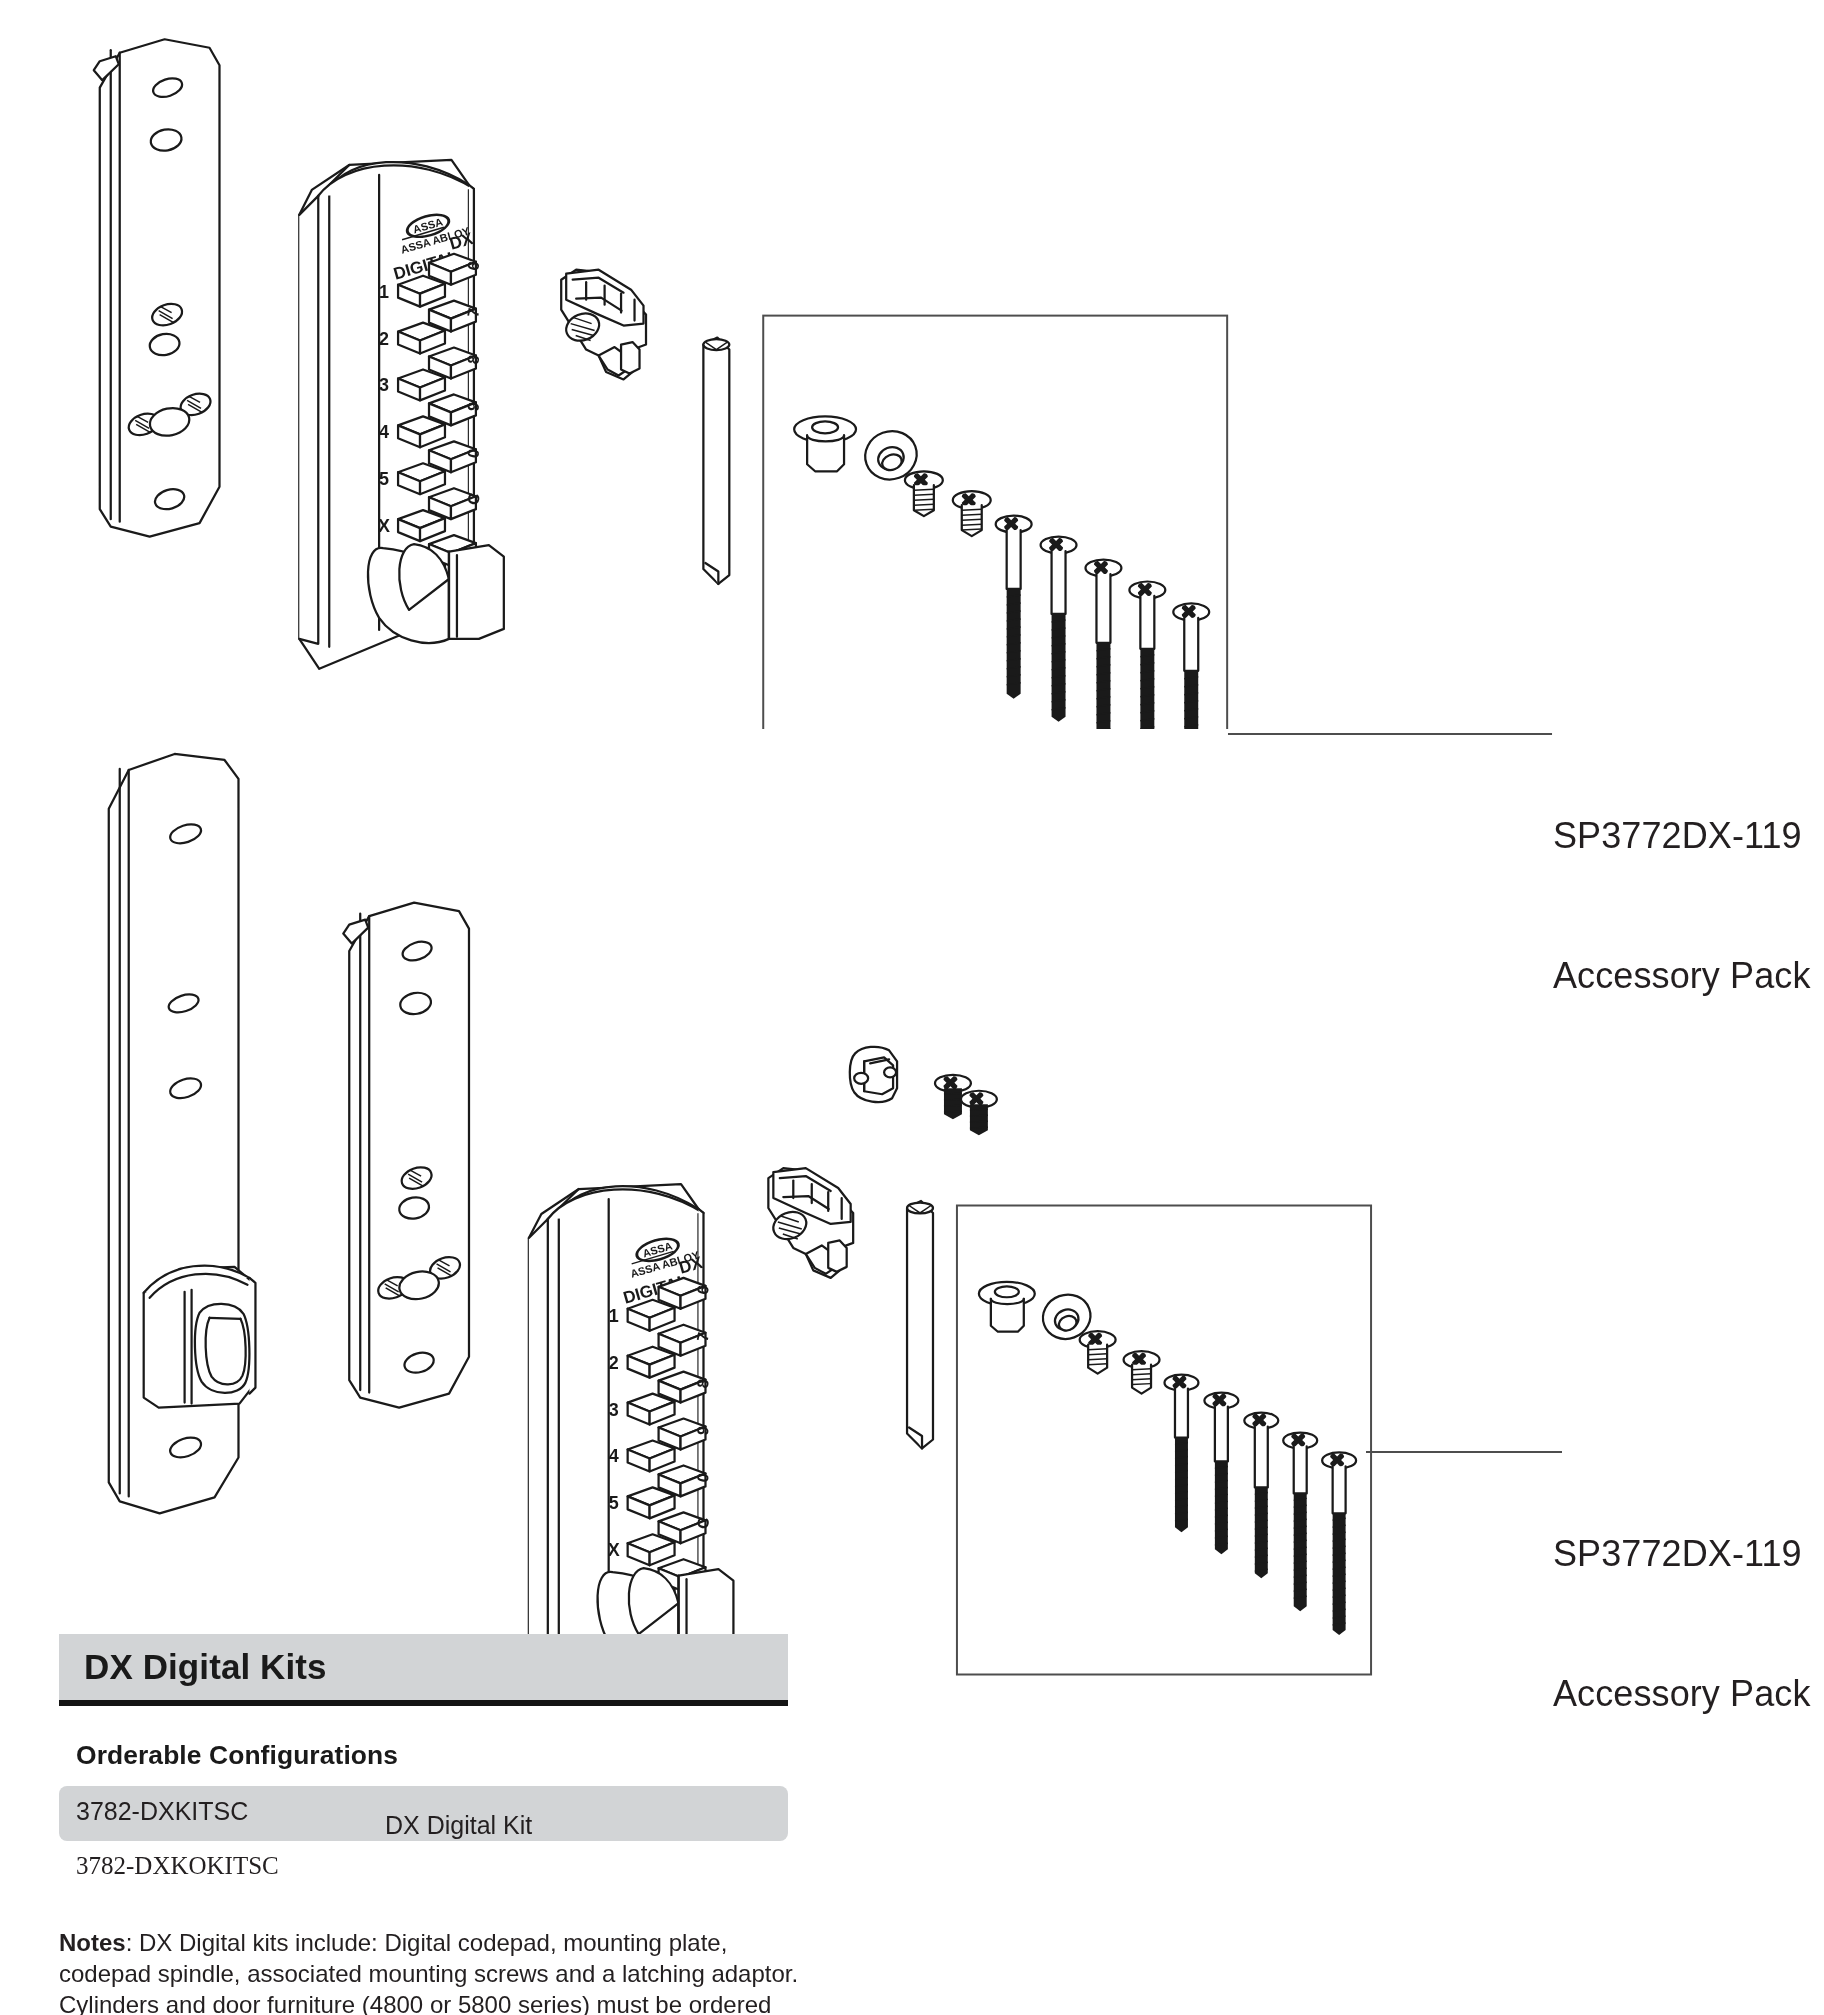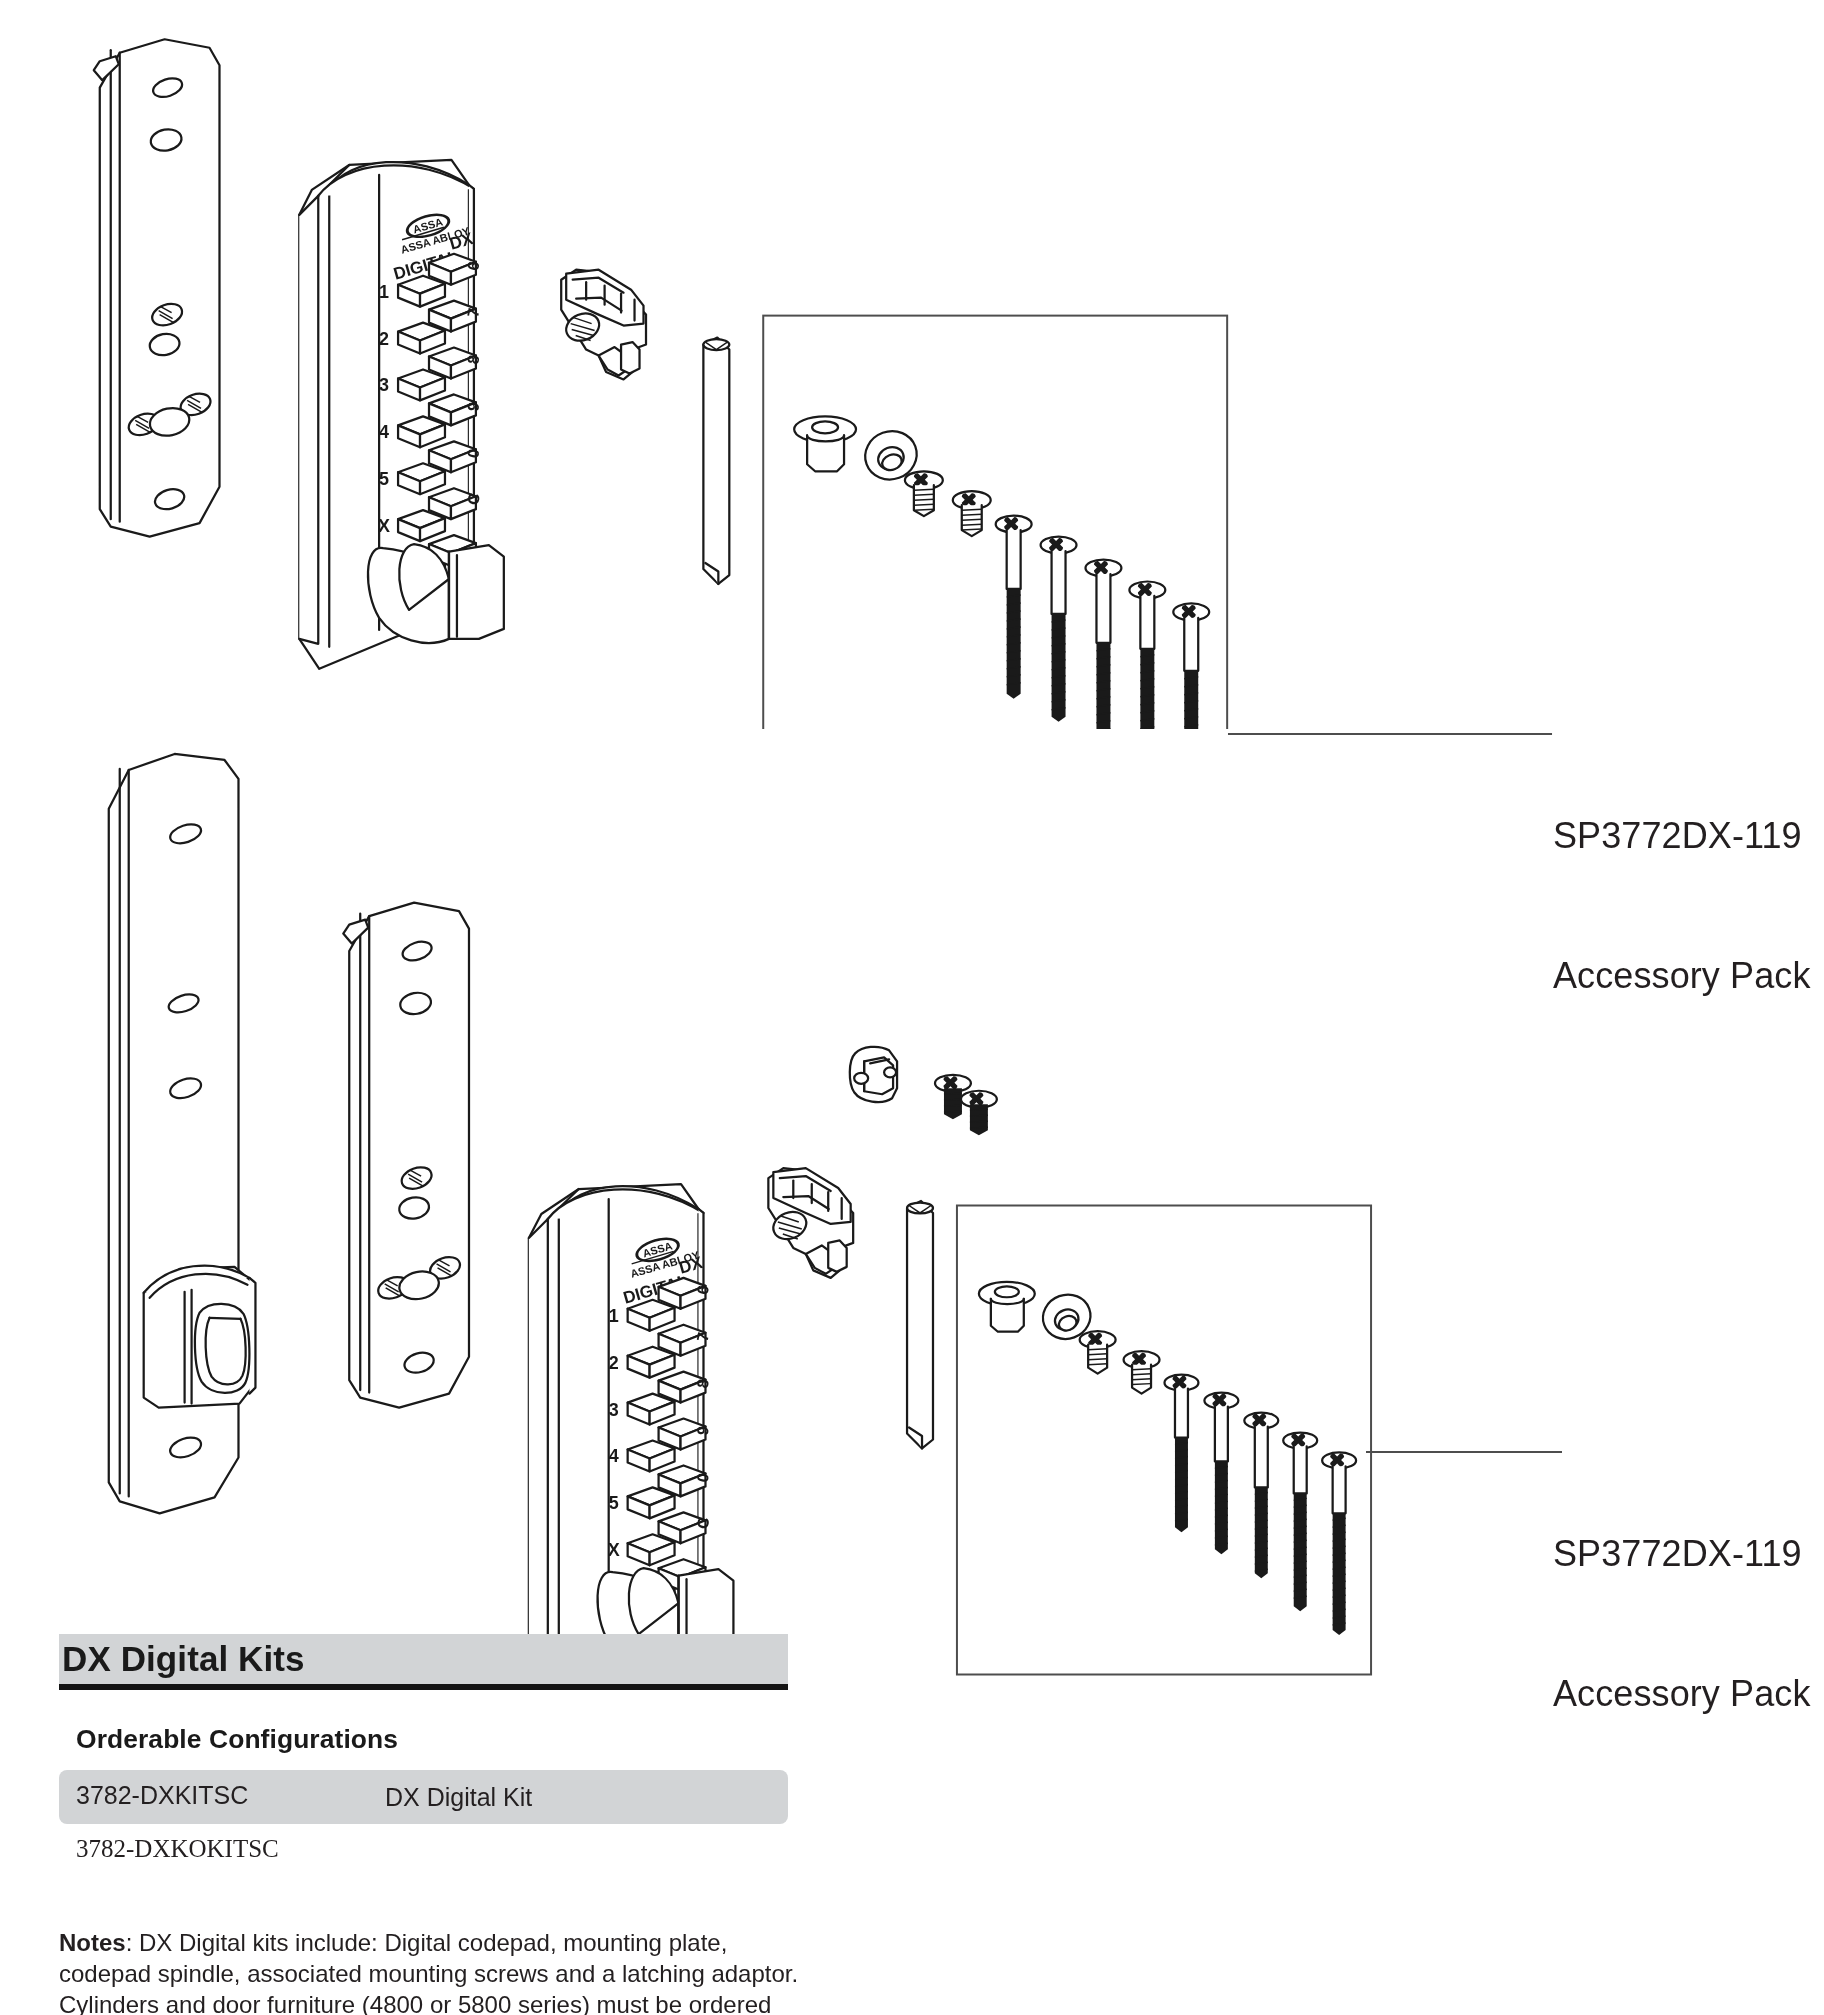--- a/index.html
+++ b/index.html
@@ -24,24 +24,24 @@
     line-height:1.30;
     color:#231f20;
     letter-spacing:0.1px;
     white-space:pre;
   }
 
   
   .spec-block{position:absolute;left:59px;top:1634px;width:729px;}
   .spec-title-bar{
     background:#d2d4d6;
-    height:50px;
+    height:66px;
     display:flex;
     align-items:center;
-    padding-left:3px;
+    padding-left:25px;
     box-sizing:border-box;
   }
   .spec-title{
     font-size:35px;
     font-weight:bold;
     color:#1a1a1a;
     letter-spacing:0.1px;
   }
   .spec-rule{height:5.5px;background:#141414;width:100%;}
   .spec-sub{
@@ -66,20 +66,21 @@
     font-size:25px;
     color:#231f20;
     padding-top:11px;
   }
   .spec-desc{
     font-size:25px;
     color:#231f20;
     line-height:1.30;
     padding-top:11px;
     white-space:pre-line;
+    margin-top:12px;
   }
 
   
   .notes{
     position:absolute;
     left:59px;
     top:1927px;
     width:763px;
     font-size:24px;
     line-height:1.30;

